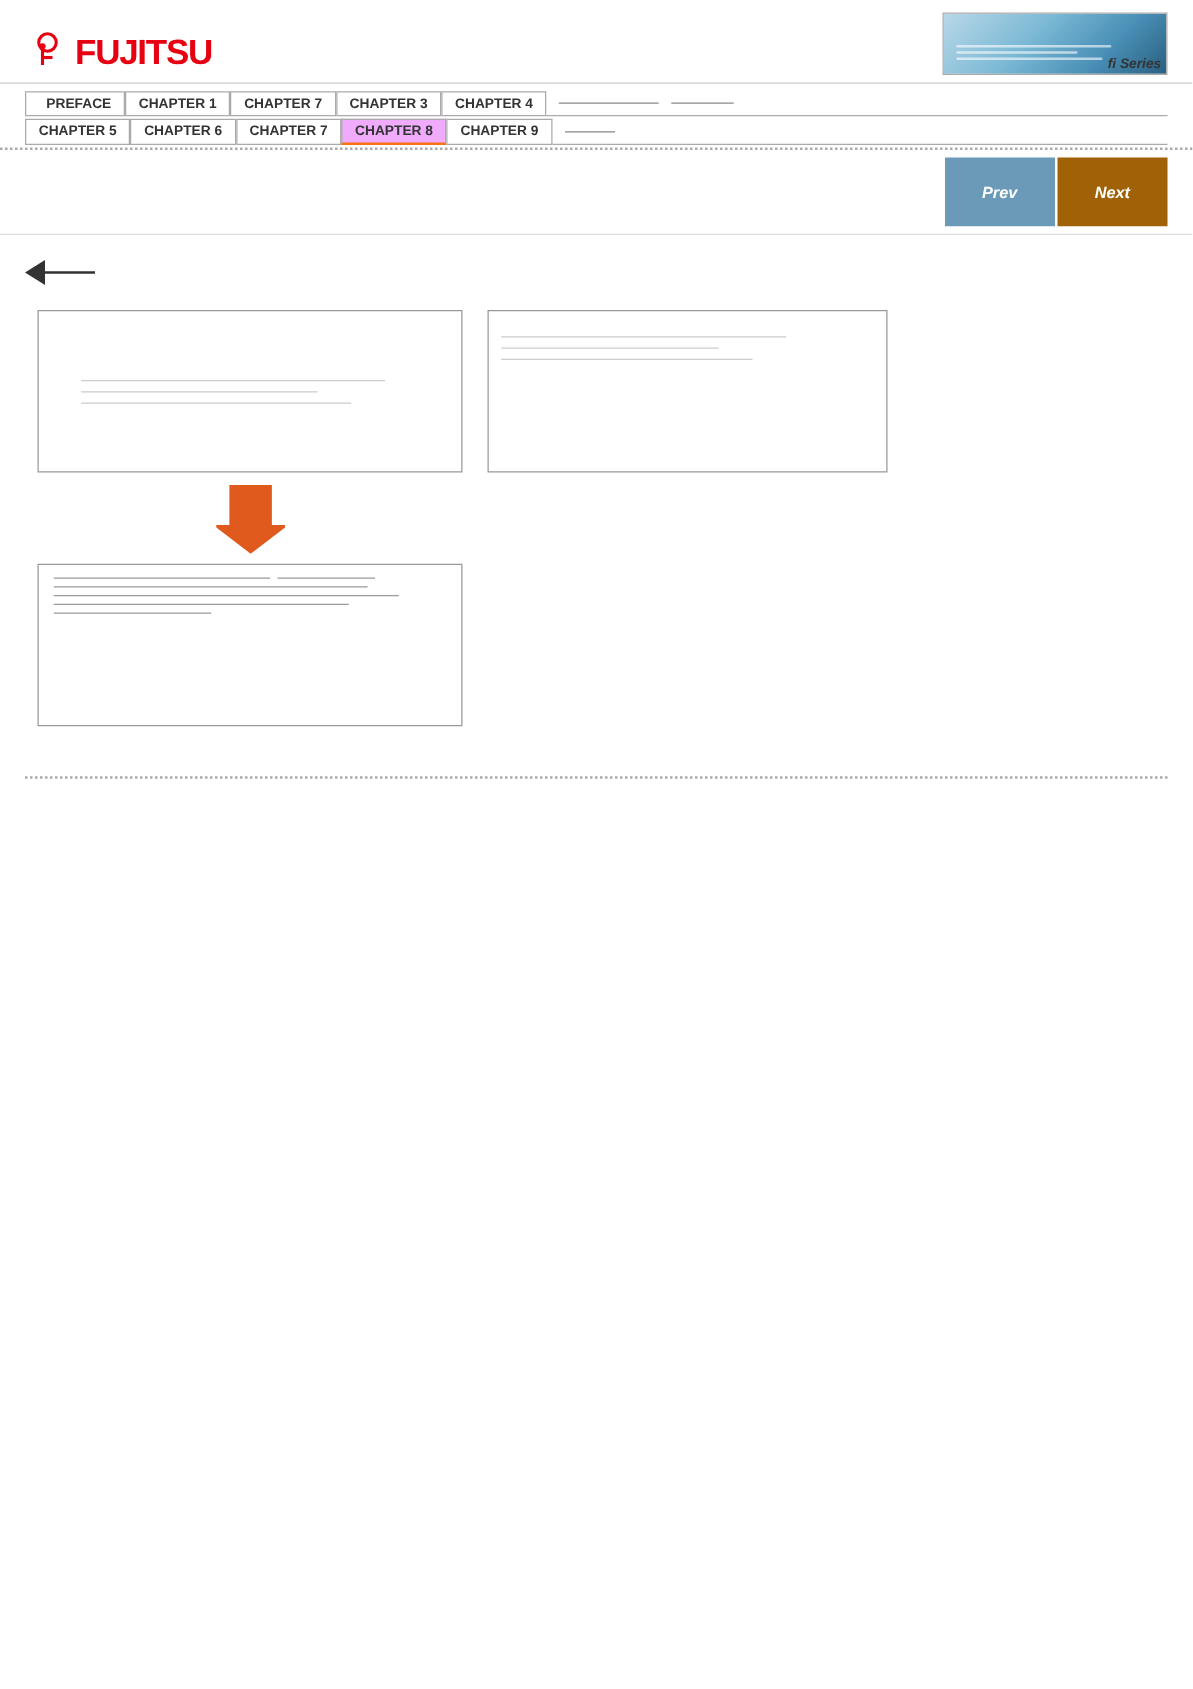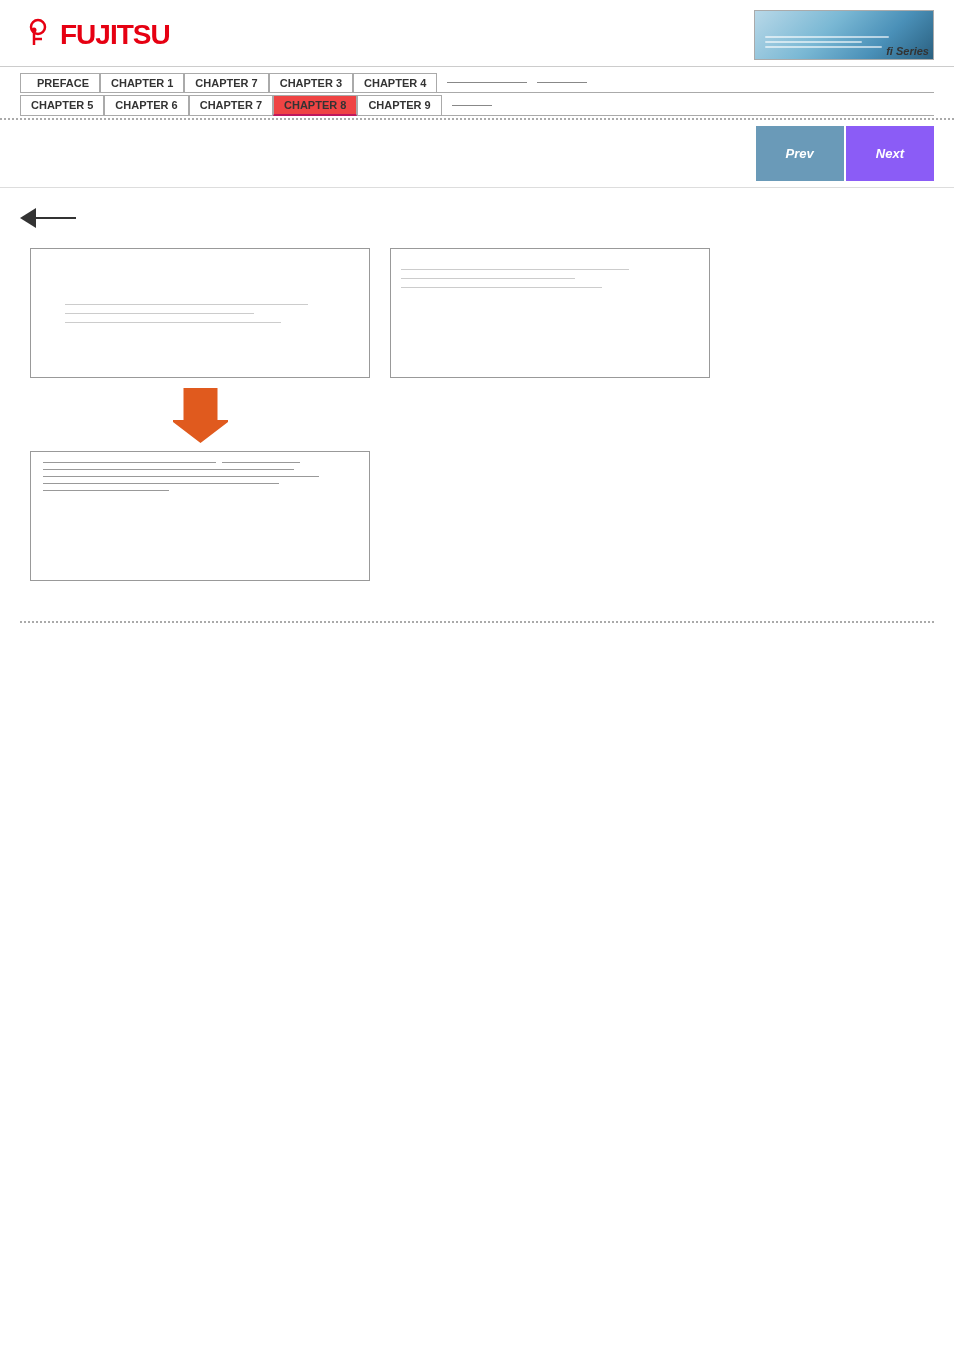--- a/index.html
+++ b/index.html
@@ -10,21 +10,21 @@
       font-family: Arial, sans-serif;
       font-size: 12px;
       color: #222;
       position: relative;
     }
 
     
     .header {
       display: flex;
       justify-content: space-between;
-      align-items: center;
+      align-items: flex-end;
       padding: 10px 20px 6px 20px;
       border-bottom: 1px solid #ccc;
     }
     .logo-fujitsu {
       display: flex;
       align-items: center;
       gap: 4px;
     }
     .logo-text {
       font-size: 28px;
@@ -83,22 +83,22 @@
       background: #fff;
       cursor: pointer;
       font-size: 11px;
       font-weight: bold;
       color: #333;
       white-space: nowrap;
       min-width: 80px;
       text-align: right;
     }
     .nav-tab.active {
-      background: #ef4444;
-      border-bottom: 2px solid #be185d;
+      background: #f0abfc;
+      border-bottom: 2px solid #f97316;
     }
     .nav-tab-empty {
       border: none;
       background: none;
       flex: 1;
       border-bottom: 1px solid #aaa;
       display: flex;
       align-items: center;
       padding: 0 10px;
       gap: 10px;
@@ -127,21 +127,21 @@
       font-style: italic;
       font-weight: bold;
       border: none;
       cursor: pointer;
     }
     .nav-btn.prev {
       background: #6a9ab8;
       margin-right: 2px;
     }
     .nav-btn.next {
-      background: #8b5cf6;
+      background: #a16207;
     }
 
     
     .main-content {
       padding: 20px 20px;
     }
 
     
     .back-arrow-row {
       display: flex;

